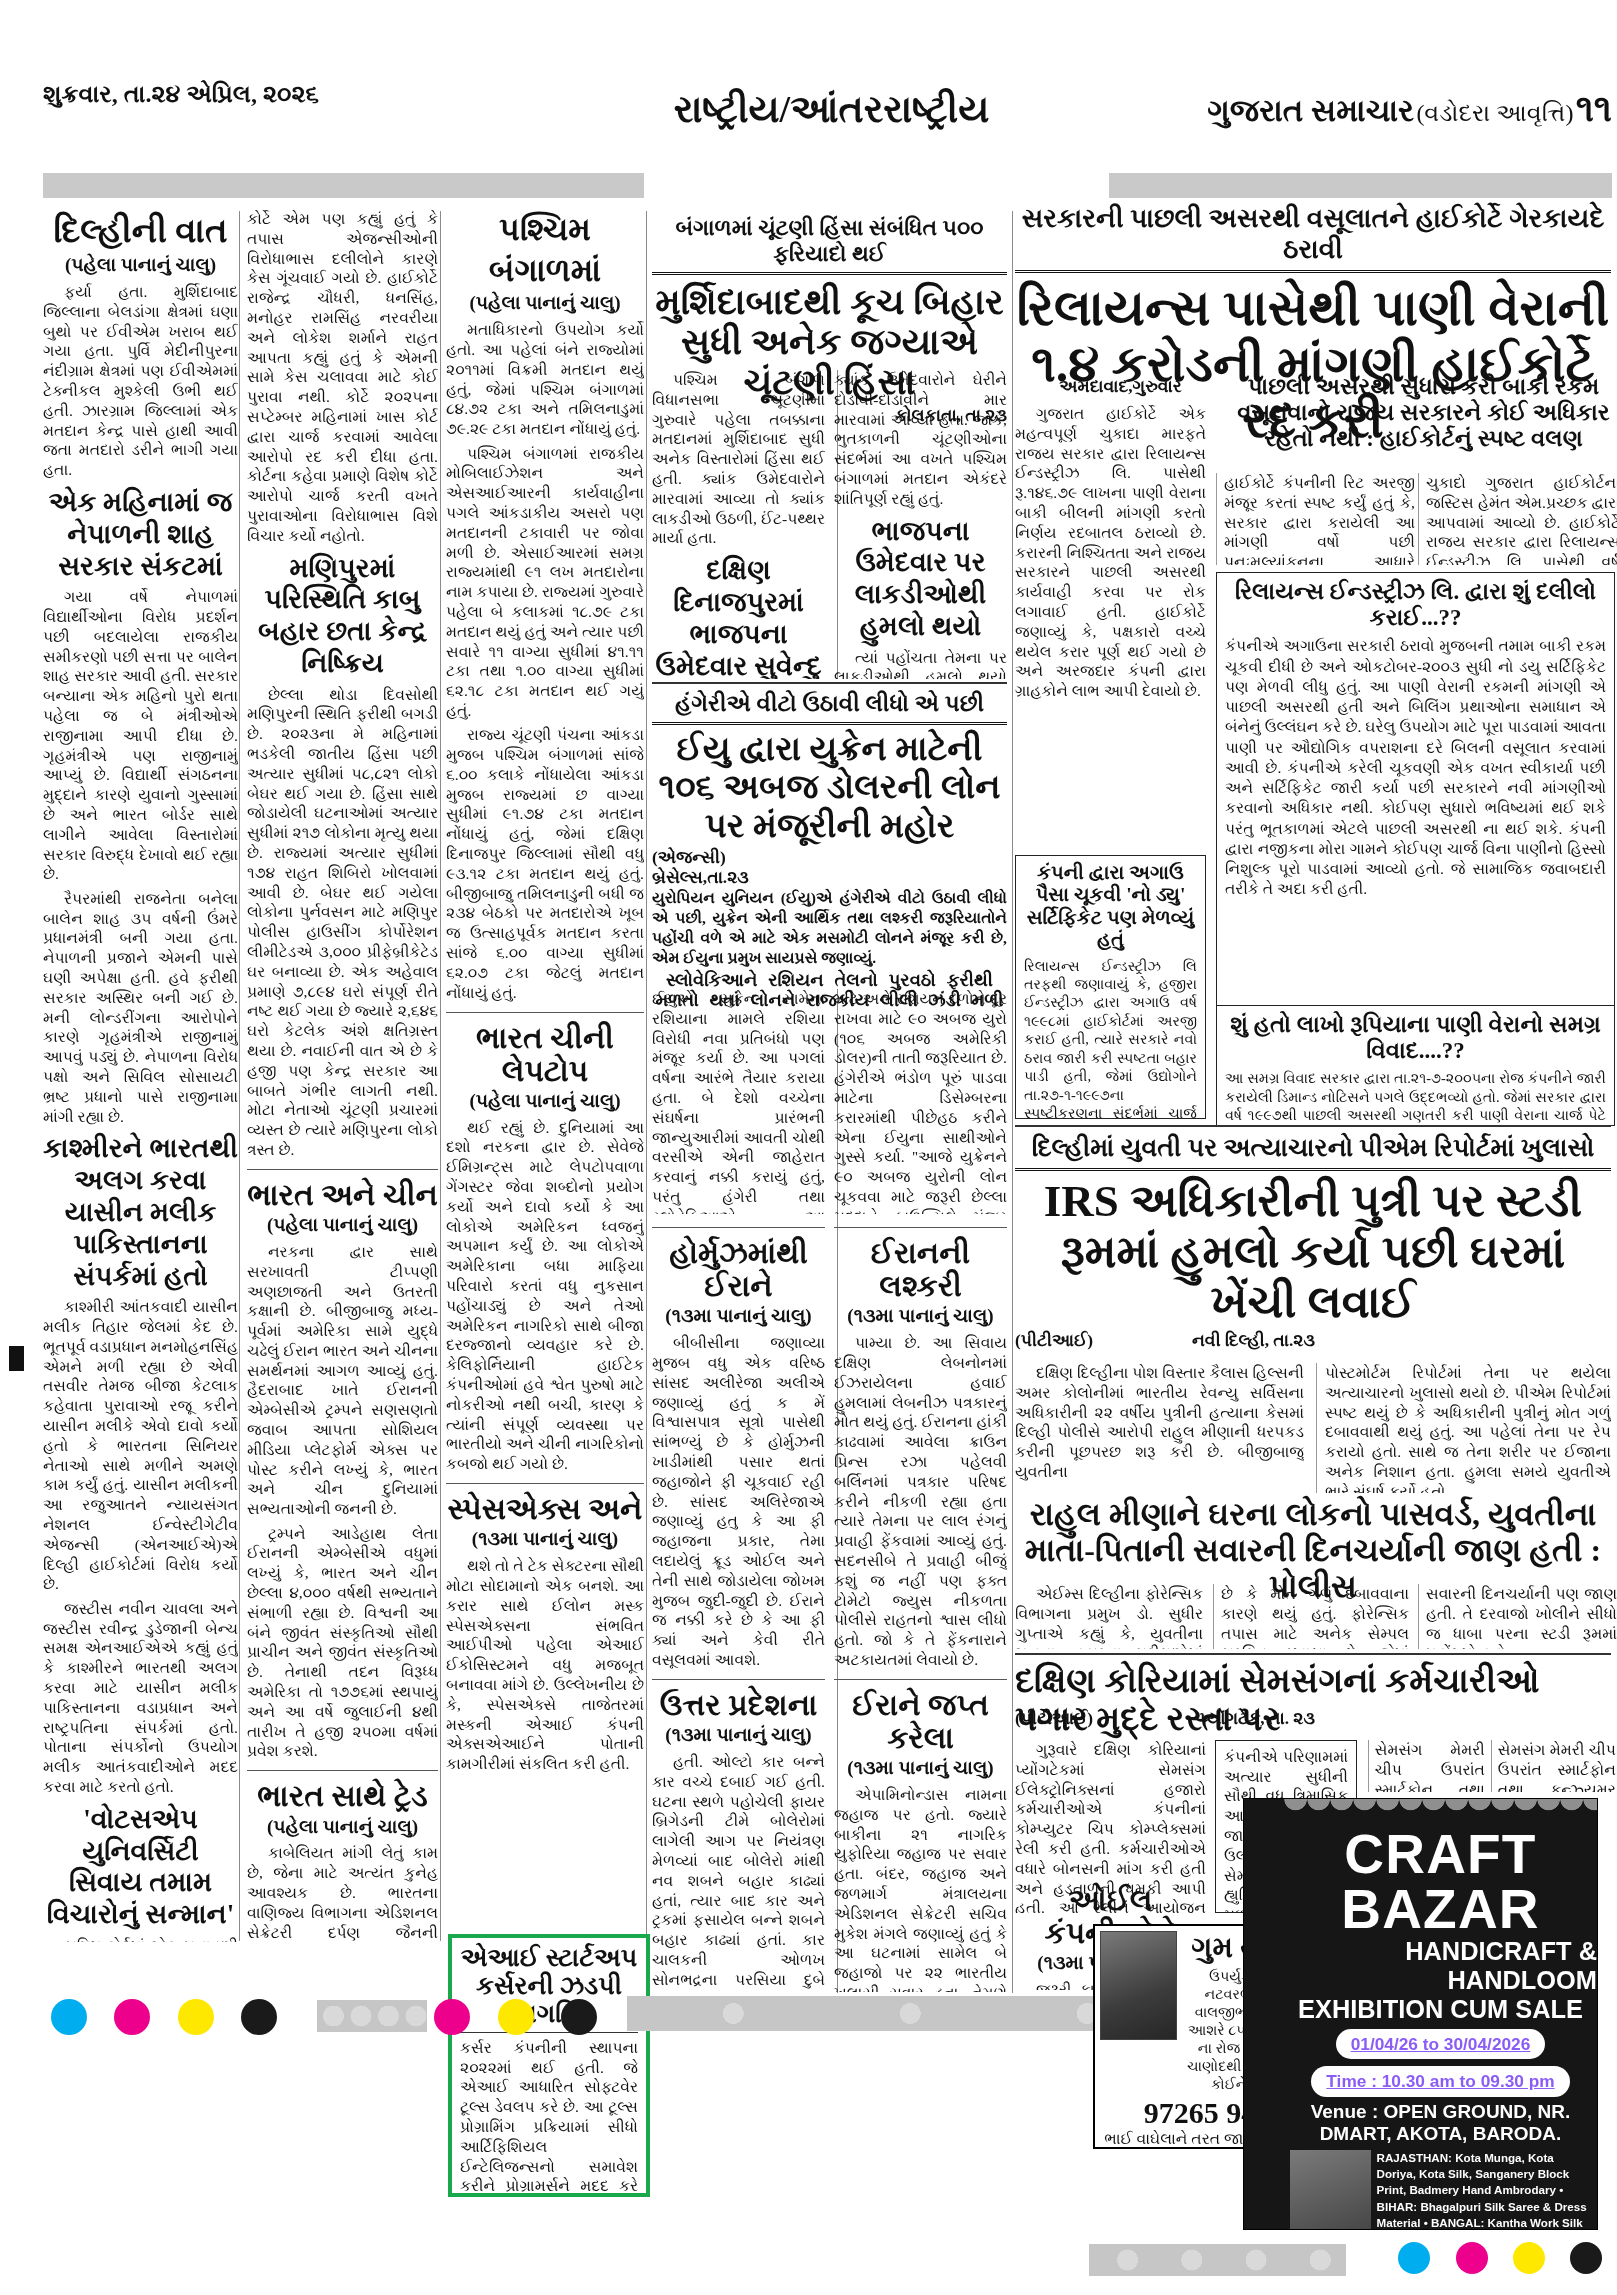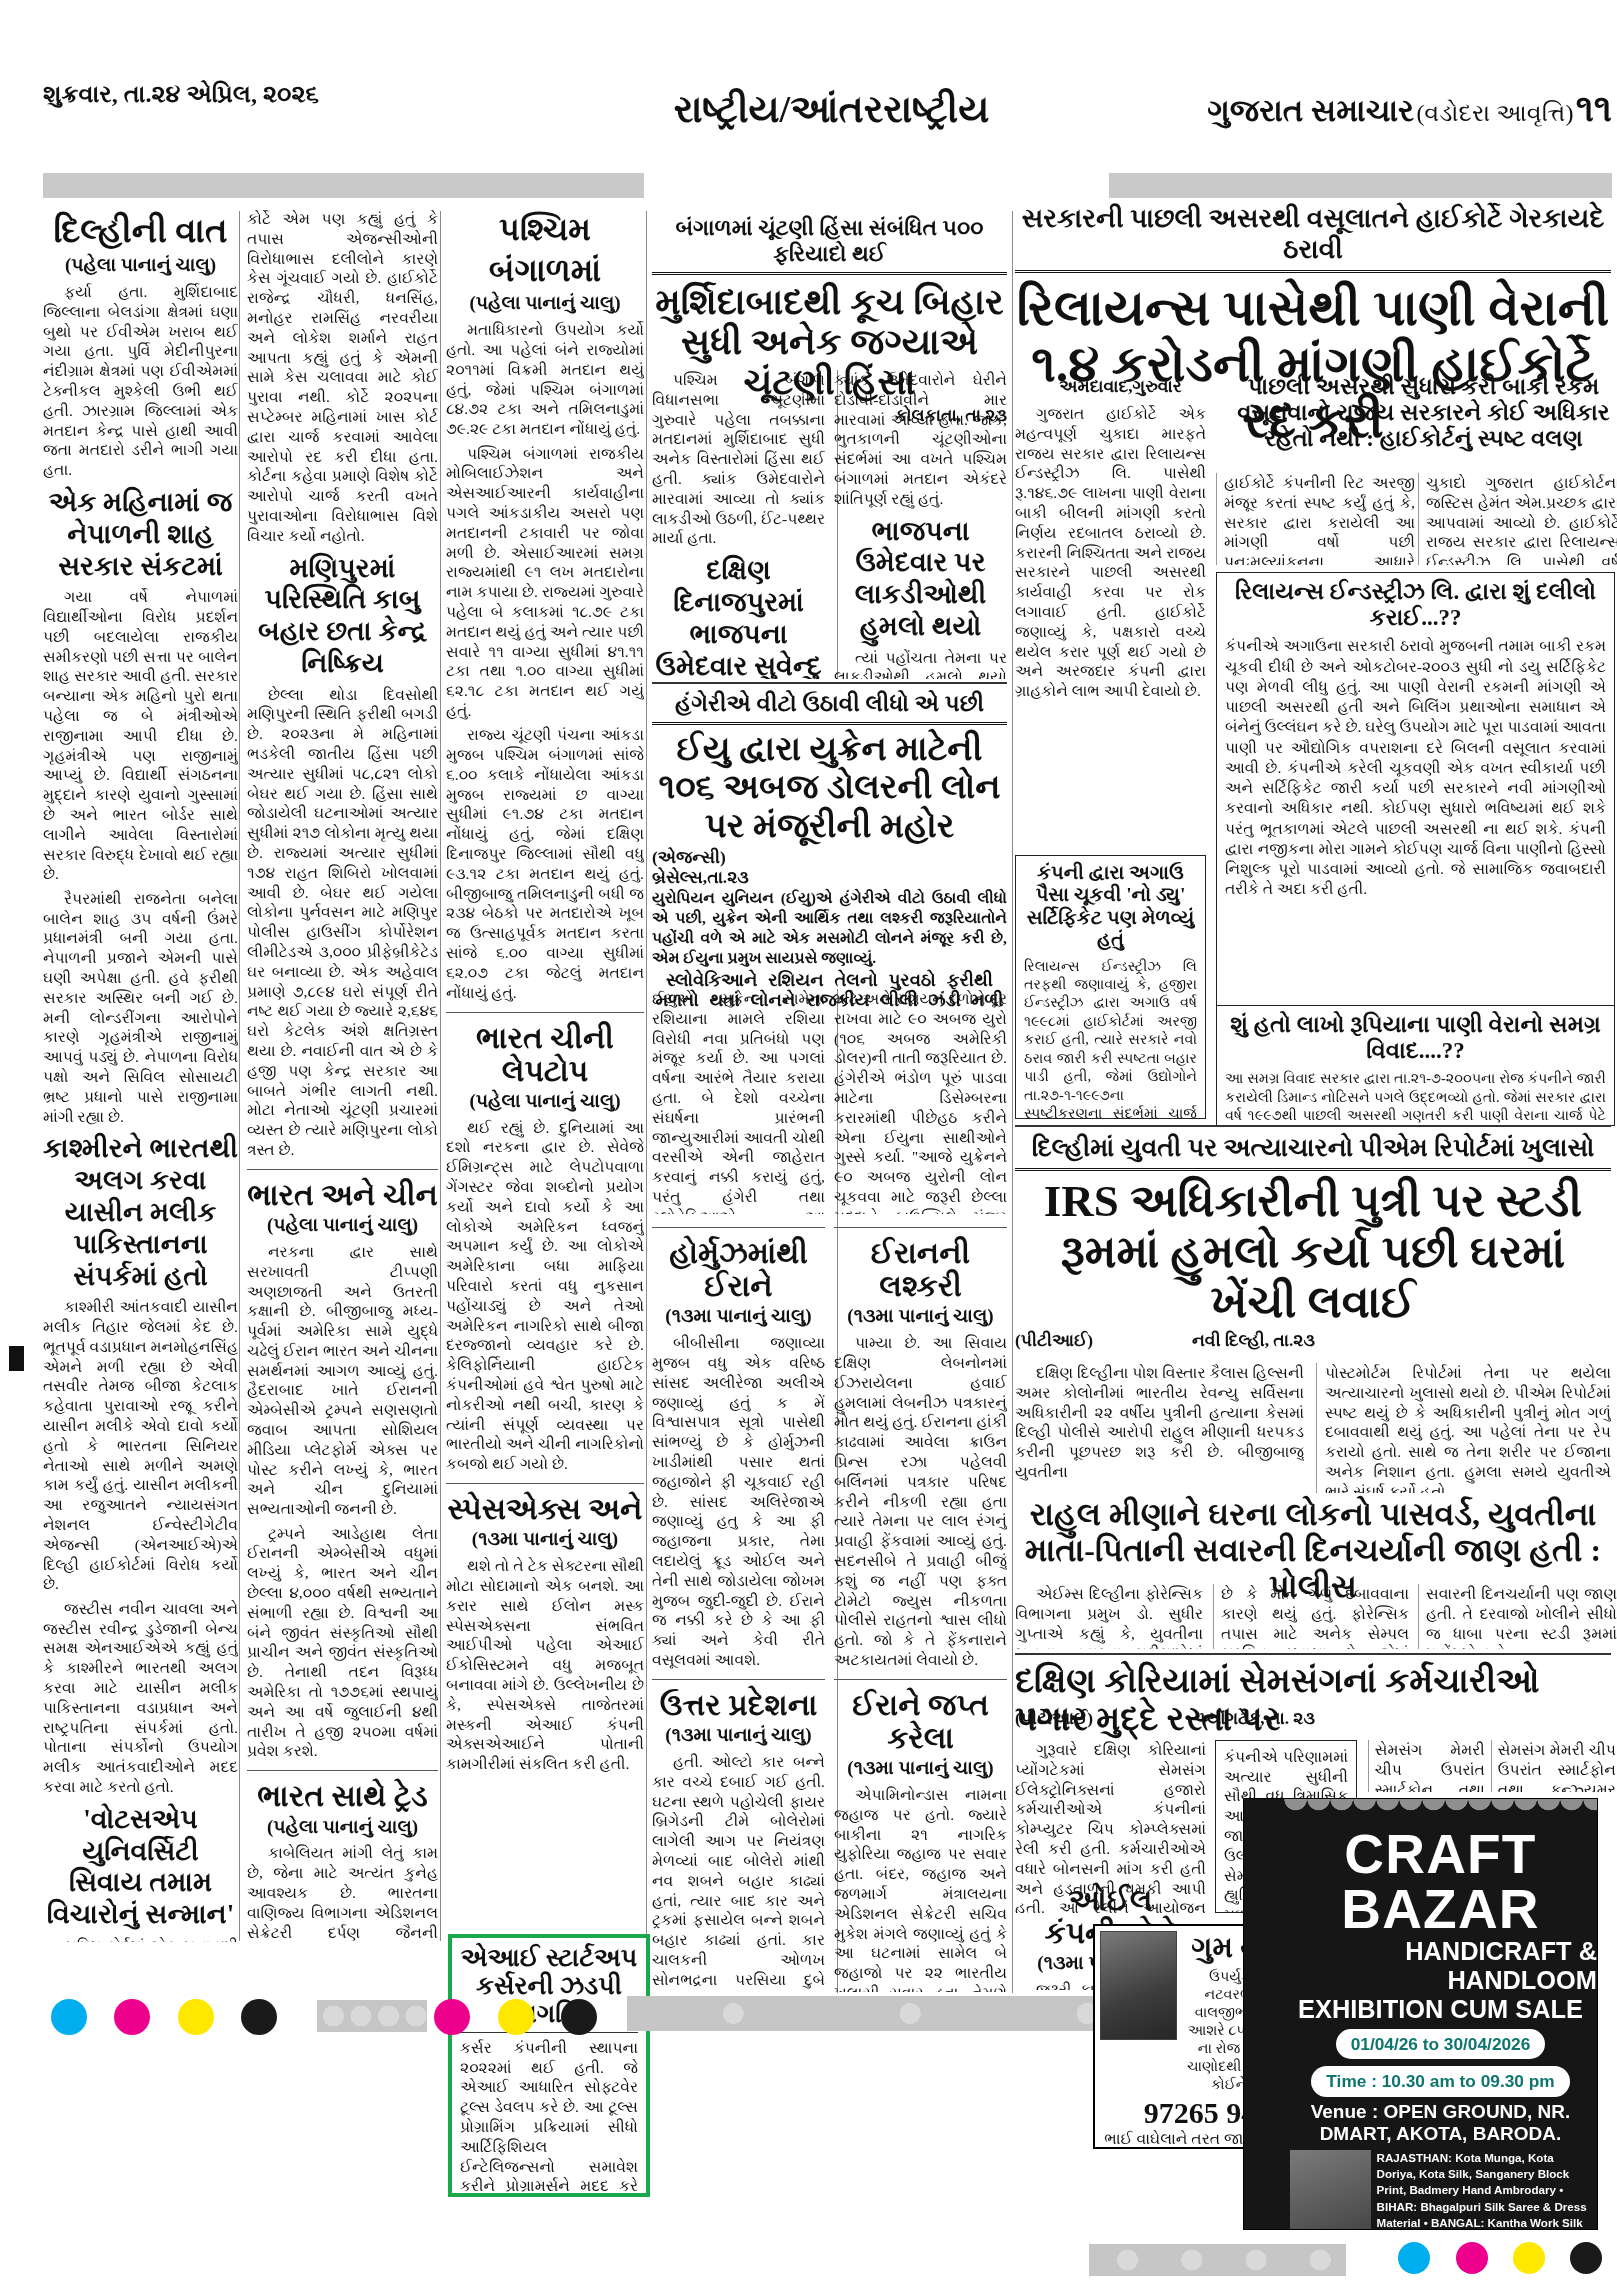--- a/index.html
+++ b/index.html
@@ -26,22 +26,22 @@
                            radial-gradient(circle 17.3px at 65% 50%, #d9d9d9 60%, transparent 61%),
                            radial-gradient(circle 17.3px at 90% 50%, #d9d9d9 60%, transparent 61%);}
   .nbox{border:1.7px solid #222;padding:5.8px 8px;}
   .boxtitle{font-weight:bold;text-align:center;font-size:23px;line-height:1.15;margin:0 0 4.6px 0;}
   
   .craft{background:#161616;color:#fff;font-family:"Liberation Sans",sans-serif;text-align:center;overflow:hidden;padding-left:40px;}
   .scallop{height:24px;background:
      radial-gradient(circle 11.6px at 11.6px 0,#8f8f8f 11px,transparent 11.6px) repeat-x,
      radial-gradient(circle 8px at 11.6px 0,#cfcfcf 7.5px,transparent 8px) repeat-x,#161616;
      background-size:23px 24px;}
-  .pill{display:inline-block;background:#fff;color:#0f766e;font-weight:bold;border-radius:23px;
-        padding:4.6px 15px;font-size:21px;margin:3.5px 4.6px;}
+  .pill{display:inline-block;background:#fff;color:#8b5cf6;font-weight:bold;border-radius:23px;
+        padding:4.6px 15px;font-size:21px;margin:3.5px 4.6px;text-decoration:underline;}
   .photoph{background:linear-gradient(160deg,#7a7a7a,#3c3c3c 60%,#262626);}
   .greenbox{border:4px solid #19a84c;padding:5.8px 8px;}
 </style>
 </head>
 <body>
 
 <div class="page">
 
   <div class="abs" style="left:43px;top:81px;width:404px;font-size:24px;font-weight:bold;">શુક્રવાર, તા.૨૪ એપ્રિલ, ૨૦૨૬</div>
   <div class="abs" style="left:670px;top:87px;width:323px;text-align:center;font-size:38px;font-weight:bold;">રાષ્ટ્રીય/આંતરરાષ્ટ્રીય</div>

